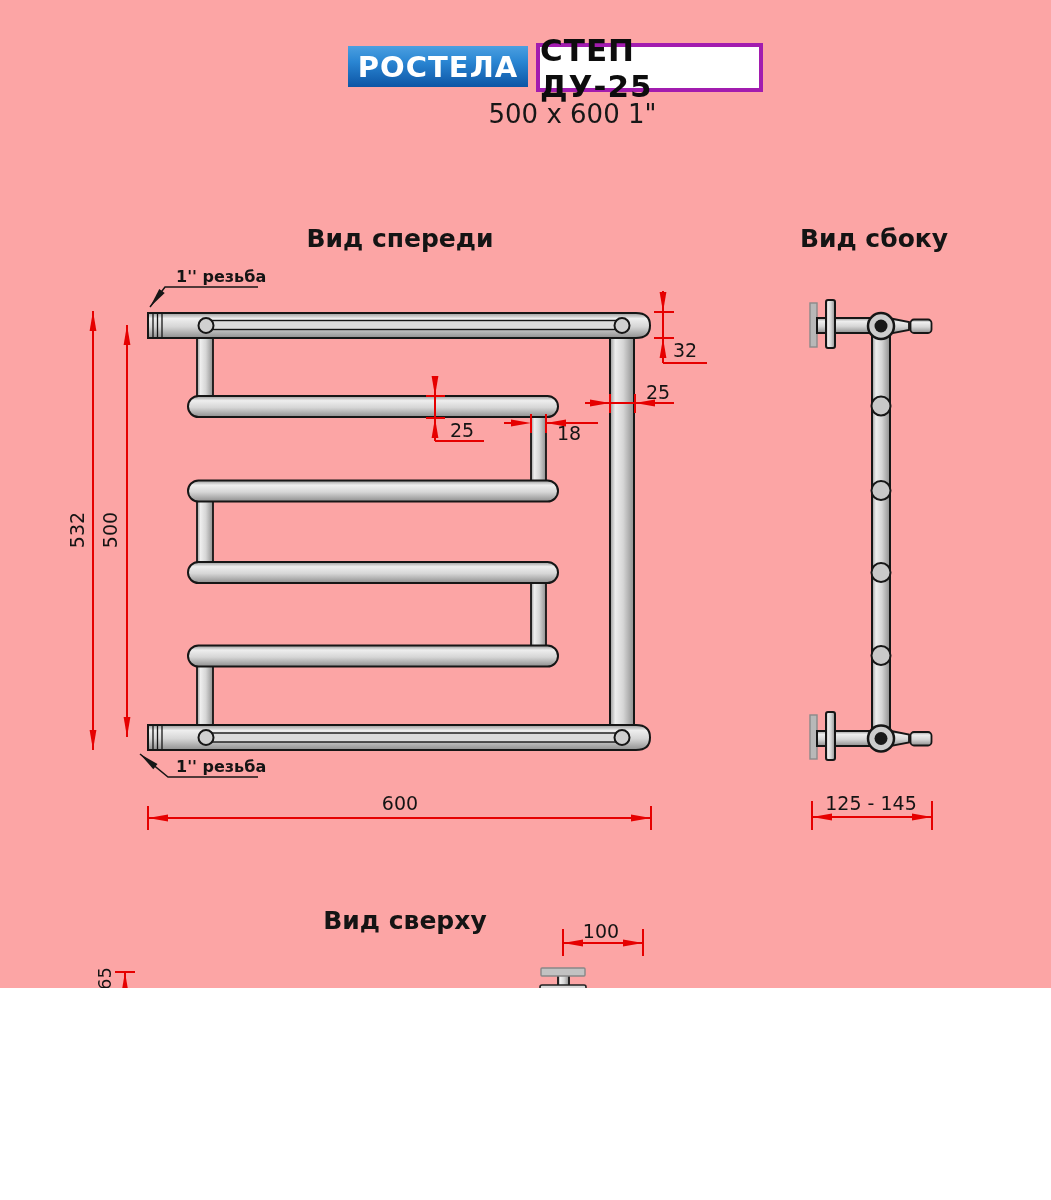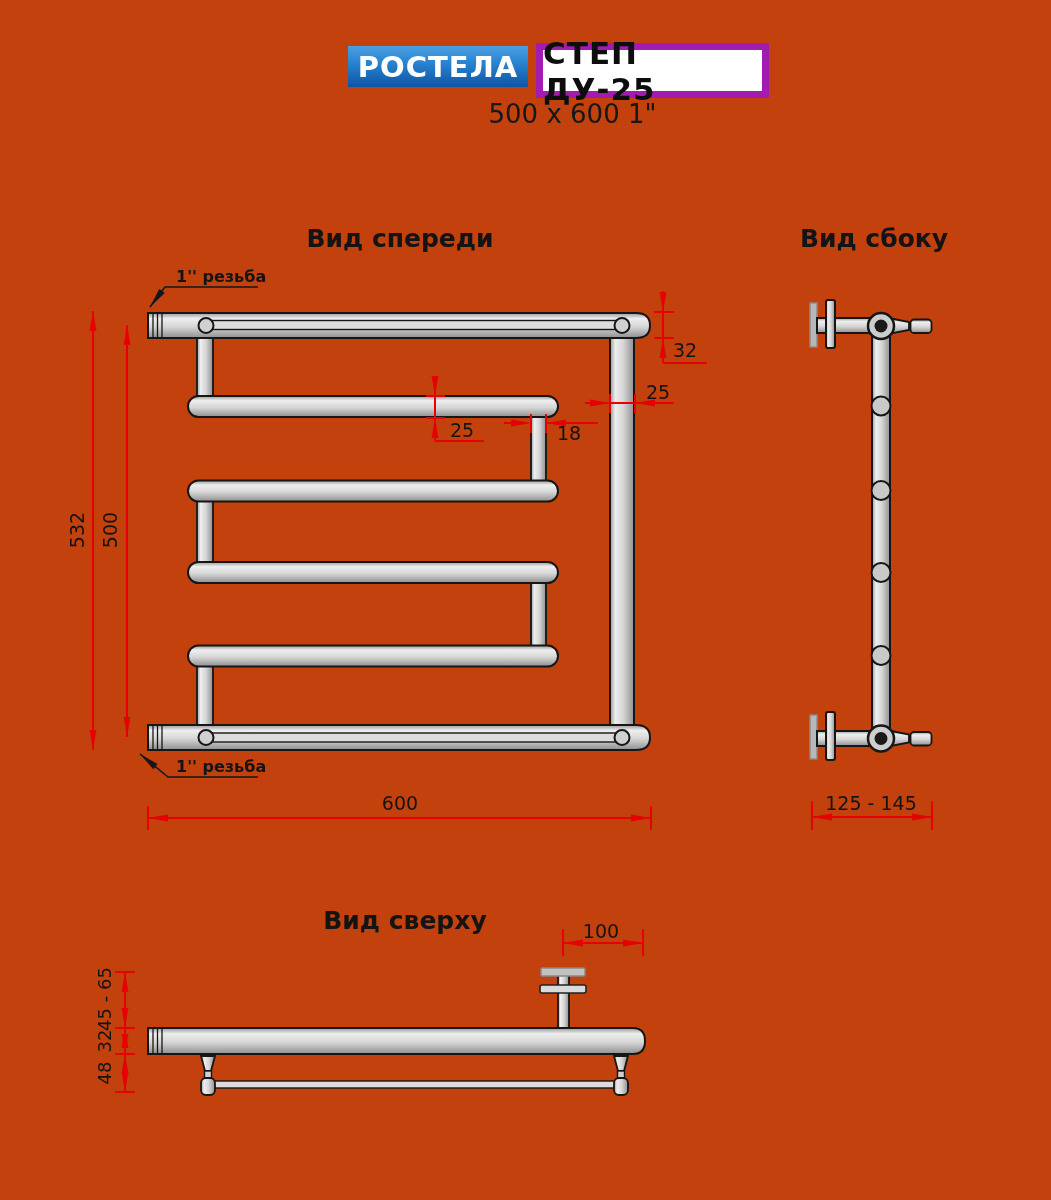--- a/index.html
+++ b/index.html
@@ -1,23 +1,23 @@
 <!DOCTYPE html>
 <html><head>
 <meta charset="utf-8">
 <style>
   html,body{margin:0;padding:0;background:#fff;}
-  .canvas{position:relative;width:1051px;height:1200px;background:#c2410c;overflow:hidden;
+  .canvas{position:relative;width:1051px;height:988px;background:#fca5a5;overflow:hidden;
           font-family:"DejaVu Sans",sans-serif;}
   .brand-box{position:absolute;left:348px;top:46px;width:180px;height:41px;
     background:linear-gradient(180deg,#4b9fe0 0%,#2a86d3 38%,#0d55a5 100%);
     color:#fff;font-size:29px;font-weight:bold;display:flex;align-items:center;justify-content:center;
     letter-spacing:1px;}
   .model-box{position:absolute;left:536px;top:43px;width:219px;height:41px;
-    background:#fff;border:7px solid #a21caf;color:#0d0d0d;font-size:31px;font-weight:bold;
+    background:#fff;border:4px solid #a21caf;color:#0d0d0d;font-size:31px;font-weight:bold;
     display:flex;align-items:center;justify-content:center;letter-spacing:1px;}
   .size-label{position:absolute;left:440px;top:99px;width:265px;text-align:center;
     color:#171717;font-size:26px;}
   svg{position:absolute;left:0;top:0;}
   text{font-family:"DejaVu Sans",sans-serif;fill:#141414;}
   .view-title{font-size:25px;font-weight:bold;}
   .dim-num{font-size:19px;}
   .thread-lbl{font-size:16px;font-weight:bold;}
   .dimline{stroke:#e60000;stroke-width:2;fill:none;}
   .dimarrow{fill:#e60000;stroke:none;}

